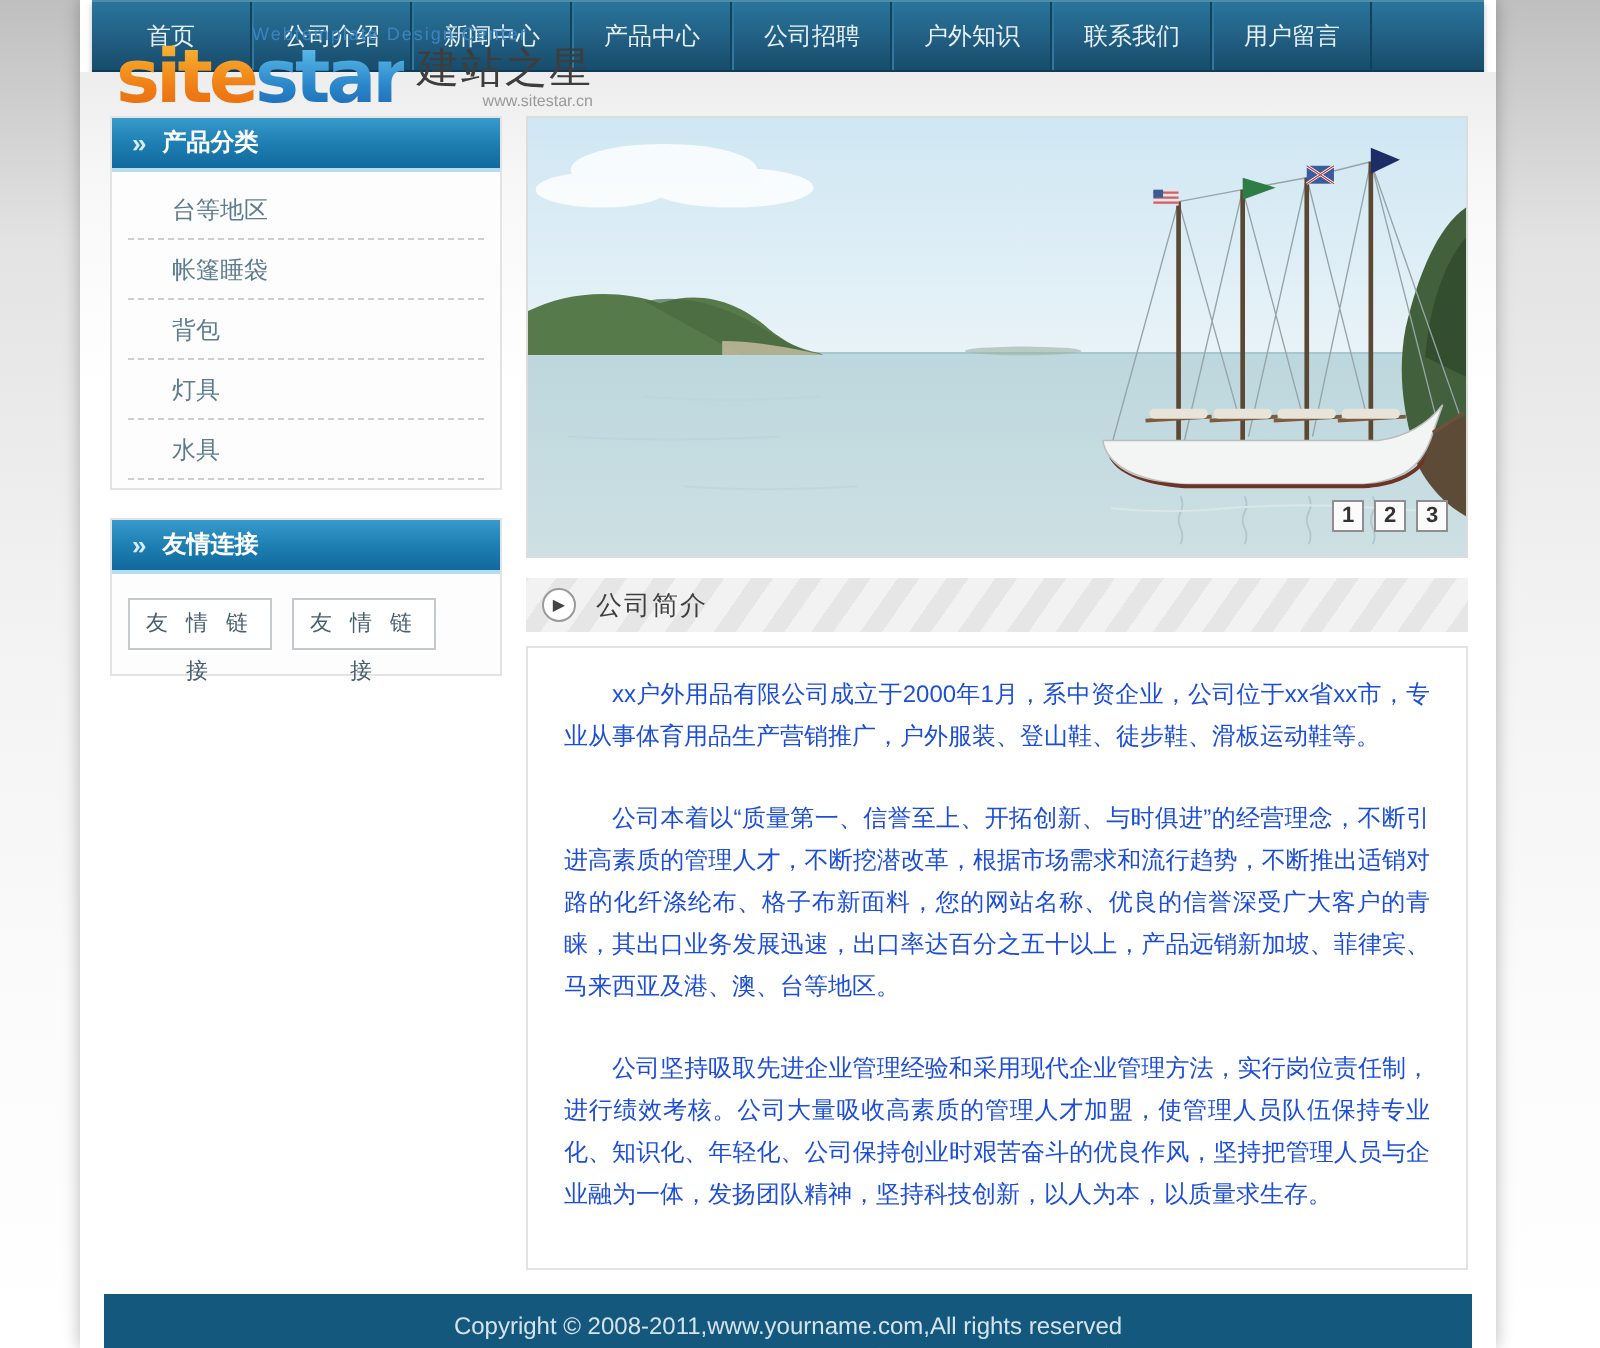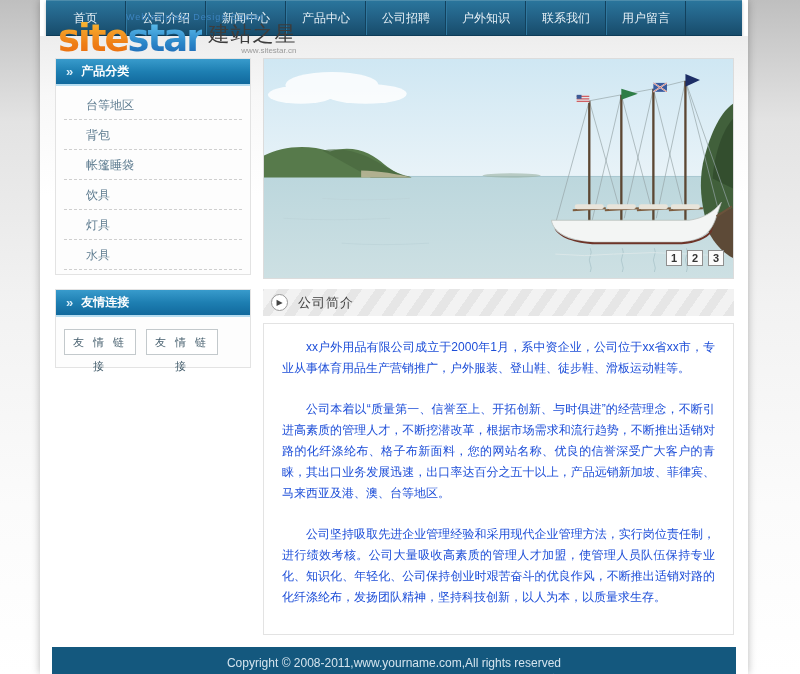--- a/index.html
+++ b/index.html
@@ -156,23 +156,22 @@
   <div class="content">
 
     <aside class="sidebar">
       <div class="side-box">
         <div class="side-head">
           <span class="chev">»</span>
           <span>产品分类</span>
         </div>
         <ul class="side-list">
           <li>台等地区</li>
+          <li>帐篷睡袋</li>
           <li>背包</li>
-          <li>帐篷睡袋</li>
-          <li>饮具</li>
           <li>灯具</li>
           <li>水具</li>
         </ul>
       </div>
 
       <div class="side-box">
         <div class="side-head">
           <span class="chev">»</span>
           <span>友情连接</span>
         </div>
@@ -272,21 +271,21 @@
       </div>
 
       <div class="section-bar">
         <div class="play-icon">▶</div>
         <span class="section-title">公司简介</span>
       </div>
 
       <div class="text-box">
         <p>xx户外用品有限公司成立于2000年1月，系中资企业，公司位于xx省xx市，专业从事体育用品生产营销推广，户外服装、登山鞋、徒步鞋、滑板运动鞋等。</p>
         <p>公司本着以“质量第一、信誉至上、开拓创新、与时俱进”的经营理念，不断引进高素质的管理人才，不断挖潜改革，根据市场需求和流行趋势，不断推出适销对路的化纤涤纶布、格子布新面料，您的网站名称、优良的信誉深受广大客户的青睐，其出口业务发展迅速，出口率达百分之五十以上，产品远销新加坡、菲律宾、马来西亚及港、澳、台等地区。</p>
-        <p>公司坚持吸取先进企业管理经验和采用现代企业管理方法，实行岗位责任制，进行绩效考核。公司大量吸收高素质的管理人才加盟，使管理人员队伍保持专业化、知识化、年轻化、公司保持创业时艰苦奋斗的优良作风，不断推出适销对路的化纤涤纶布，发扬团队精神，坚持科技创新，以人为本，以质量求生存。</p>
+        <p>公司坚持吸取先进企业管理经验和采用现代企业管理方法，实行岗位责任制，进行绩效考核。公司大量吸收高素质的管理人才加盟，使管理人员队伍保持专业化、知识化、年轻化、公司保持创业时艰苦奋斗的优良作风，坚持把管理人员与企业融为一体，发扬团队精神，坚持科技创新，以人为本，以质量求生存。</p>
       </div>
 
     </main>
   </div>
 
   <footer class="site-footer">
     <div>Copyright © 2008-2011,www.yourname.com,All rights reserved</div>
     <div>版权所有 © 您的网站名称 未经许可 严禁复制 建议使用1024X768分辨率浏览本站</div>
 
   </footer>

